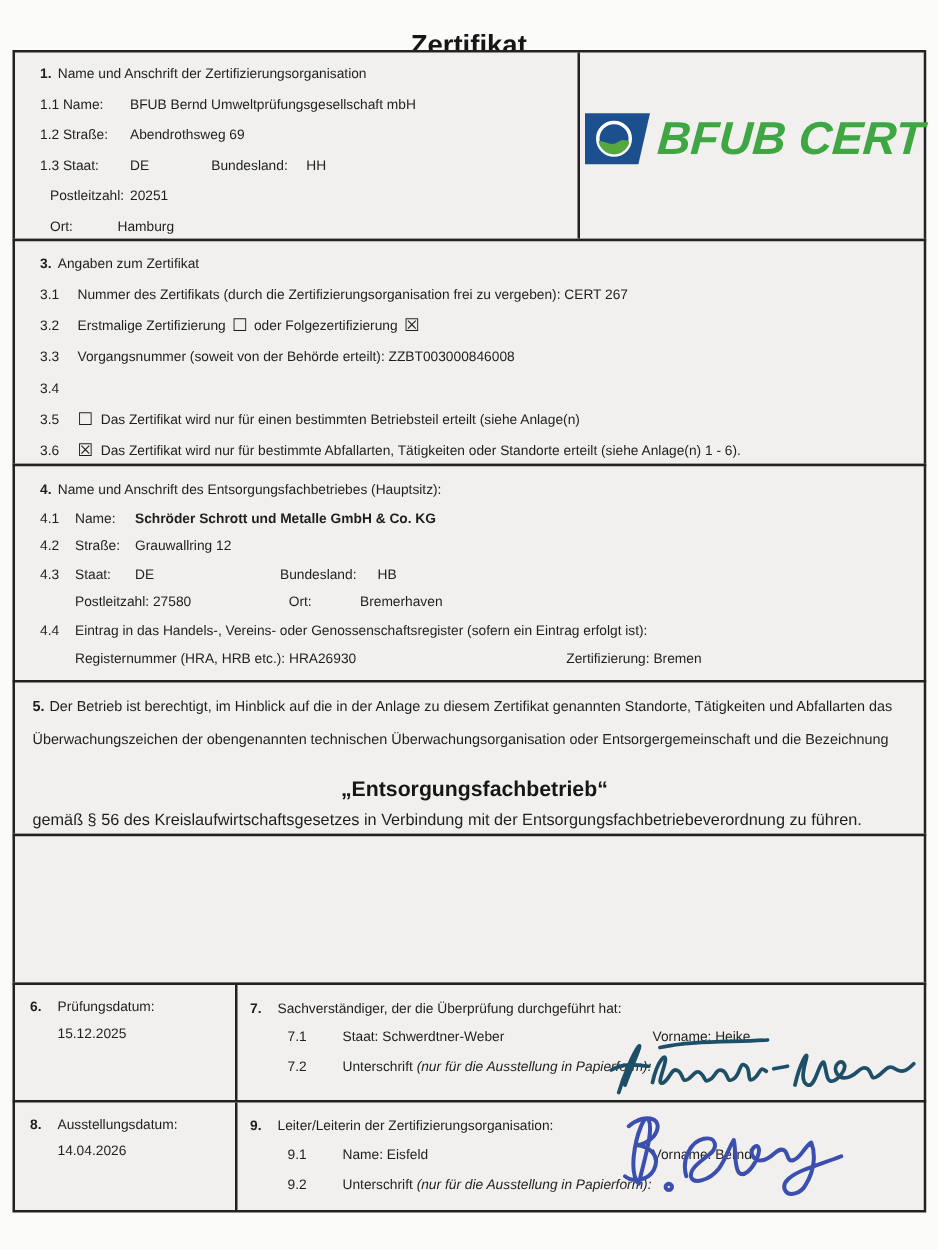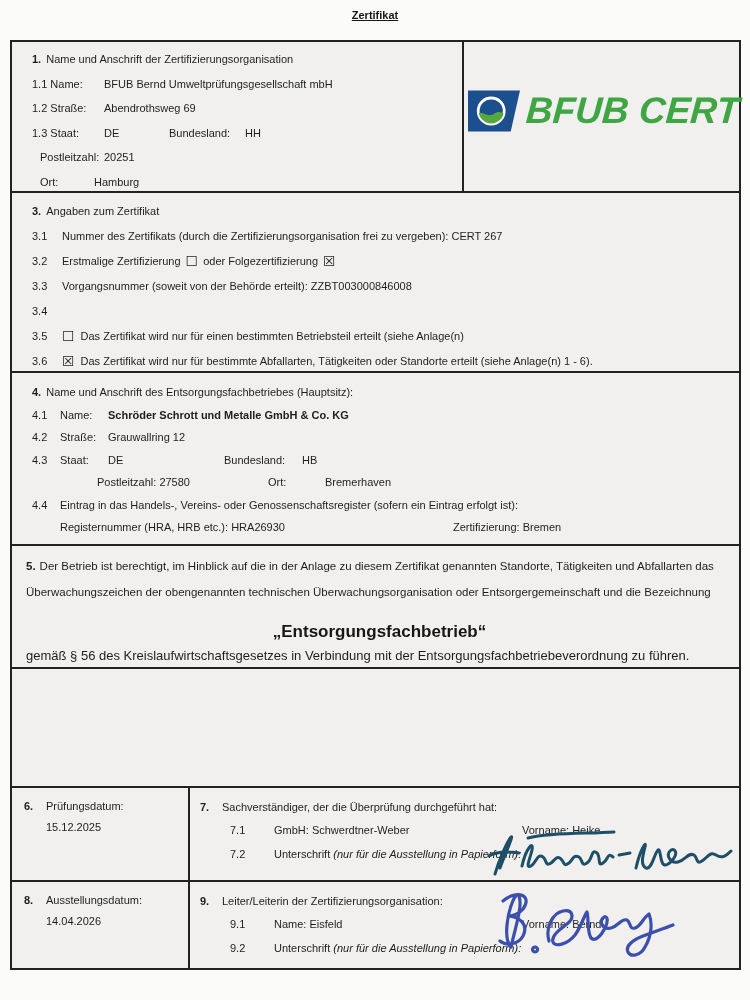--- a/index.html
+++ b/index.html
@@ -5,22 +5,22 @@
   html,body{margin:0;padding:0;}
   body{
     width:750px;height:1000px;
     background:#fbfbfa;
     font-family:"Liberation Sans","DejaVu Sans",sans-serif;
     color:#1e1e1e;
     -webkit-font-smoothing:antialiased;
   }
   .page{position:relative;width:750px;height:1000px;overflow:hidden;}
   .title{
-    position:absolute;top:9px;left:0;width:100%;
-    text-align:center;font-size:11px;font-weight:700;color:#161616;text-decoration:underline;
+    position:absolute;top:23px;left:0;width:100%;
+    text-align:center;font-size:22px;font-weight:700;color:#161616;
   }
   .doc{position:absolute;left:10px;top:40px;width:731px;}
   .box{
     border:2px solid #222;
     background:#f1f0ee;
     margin-top:-2px;
     box-sizing:border-box;
     position:relative;
     font-size:11px;
   }
@@ -60,21 +60,21 @@
   .cbx.lead{margin:0 6px 0 0;}
 
   
   .b4{height:175px;padding:8px 0 0 20px;}
   .b4 .row{display:flex;line-height:22.5px;}
   .b4 .num{width:28px;flex:none;}
   .b4 .lab{width:48px;flex:none;}
   .b4 .de{width:116px;flex:none;}
   .b4 .bl{width:78px;flex:none;}
   .b4 .indent{padding-left:28px;}
-  .b4 .g1{width:171px;flex:none;margin-left:37px;}
+  .b4 .g1{width:171px;flex:none;}
   .b4 .ortlab{width:57px;flex:none;}
   .b4 .reg1{width:393px;flex:none;}
   .b4 .head span.bold{margin-right:5px;}
 
   
   .b5{height:125px;padding:7px 6px 0 14px;}
   .b5 .body{line-height:26px;font-size:11.5px;}
   .b5 .body .bold{margin-right:4px;}
   .b5 .term{text-align:center;font-size:17px;font-weight:700;line-height:24px;margin-top:15px;color:#161616;}
   .b5 .closing{line-height:24px;font-size:13px;}
@@ -252,21 +252,21 @@
         </div>
         <div class="date">15.12.2025</div>
       </div>
       <div class="cell-r">
         <div class="trow">
           <span class="bold">7.</span>
           <span>Sachverständiger, der die Überprüfung durchgeführt hat:</span>
         </div>
         <div class="row">
           <span class="num">7.1</span>
-          <span class="ng">GmbH: Schwerdtner-Weber</span>
+          <span class="ng">Staat: Schwerdtner-Weber</span>
           <span>Vorname: Heike</span>
         </div>
         <div class="row">
           <span class="num">7.2</span>
           <span>Unterschrift</span>&nbsp;<span class="it">(nur für die Ausstellung in Papierform):</span>
         </div>
         <svg class="sig7" width="252" height="58" viewBox="0 0 250 58" aria-label="H. Schwerdtner-Weber">
           <path d="M16,44 C22,28 30,10 27,13 C23,18 15,36 11,50 M5,32 C15,26 27,28 35,29
                    M38,42 C42,24 50,16 48,26 C46,35 41,45 47,42 C53,38 53,29 59,33 C63,36 61,43 67,39 C71,36 73,31 77,35 C81,39 79,43 85,39 C89,36 89,30 95,33 C99,36 97,43 103,39 C109,35 107,24 113,29 C117,33 113,43 119,39 C125,35 123,28 129,33
                    M135,31 L146,29

